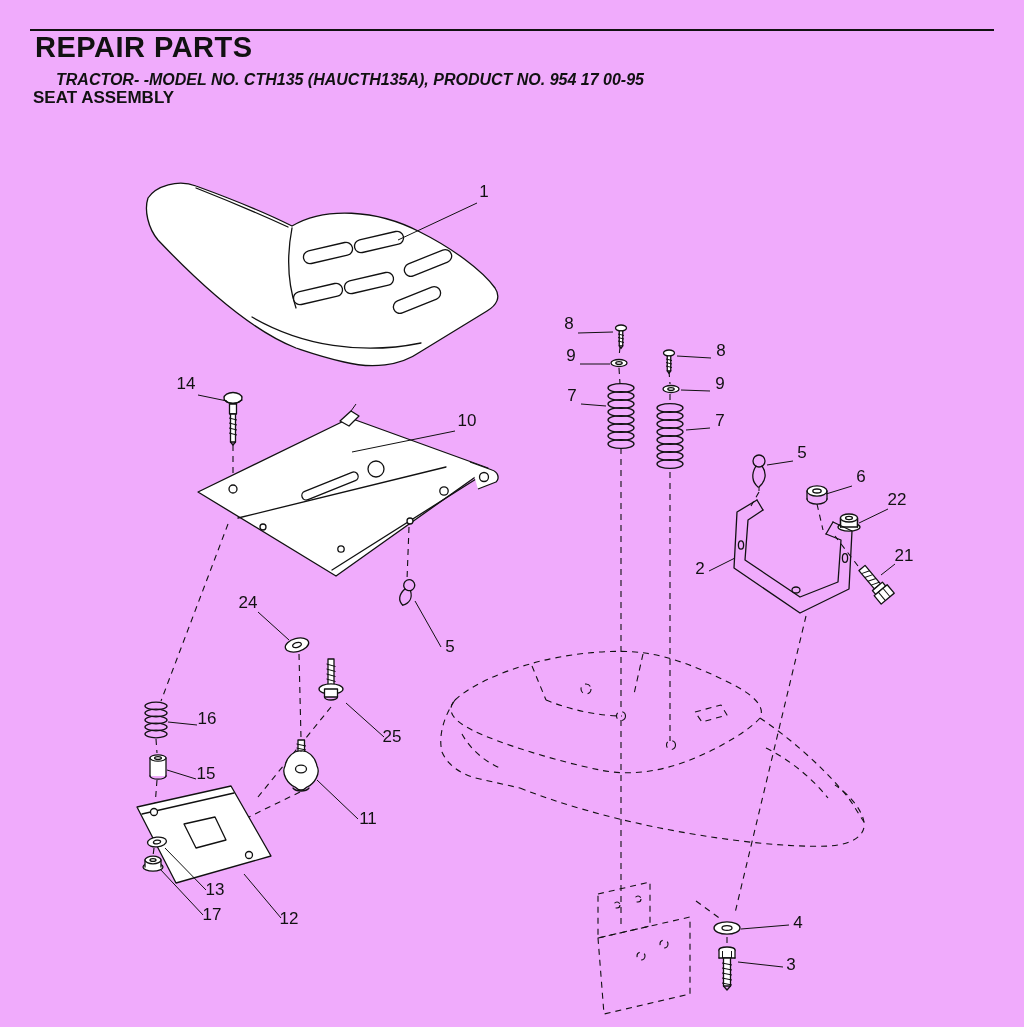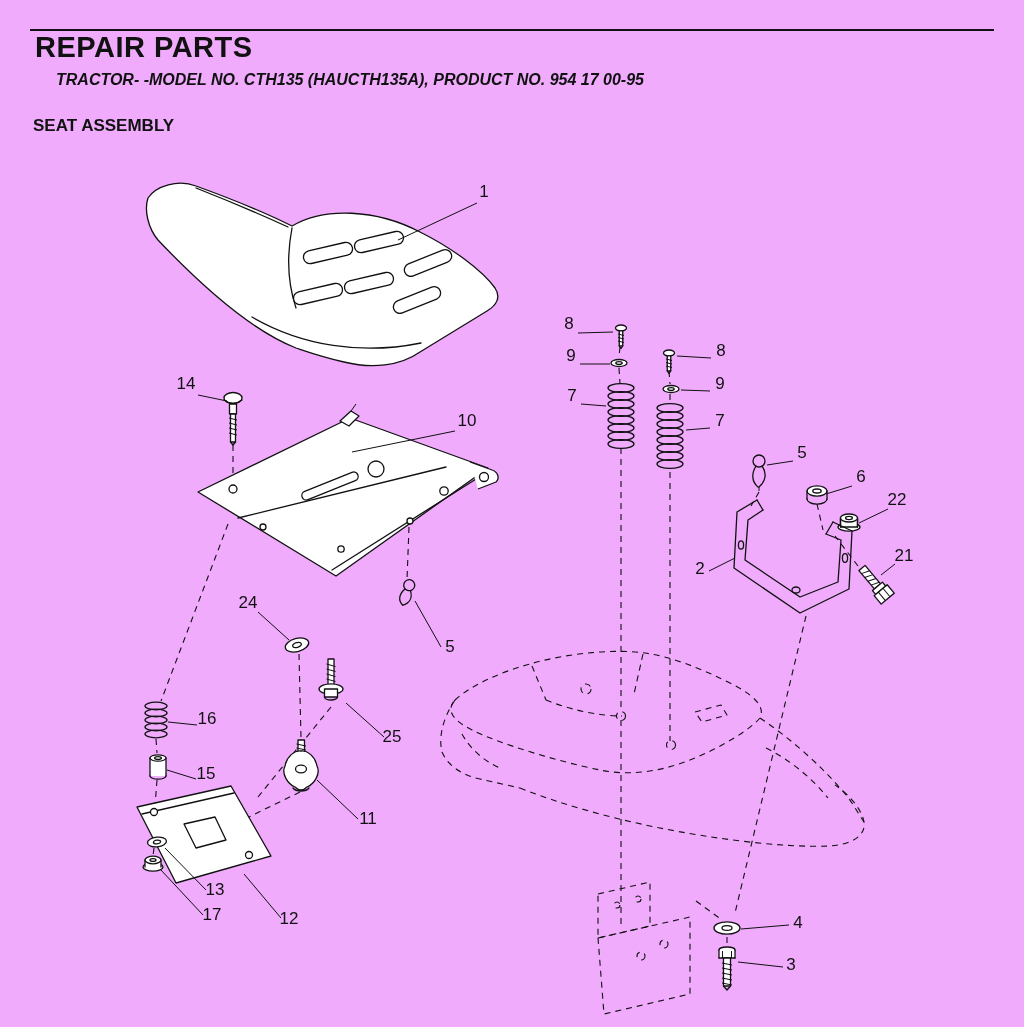--- a/index.html
+++ b/index.html
@@ -2,21 +2,21 @@
 <html><head>
 <meta charset="utf-8">
 <style>
   html,body{margin:0;padding:0;background:#ffffff;}
   #page{position:relative;width:1024px;height:1027px;background:#f0abfc;overflow:hidden;
         font-family:"Liberation Sans", sans-serif;color:#111;}
   #top-rule{position:absolute;left:30px;top:29px;width:964px;height:0;border-top:2px solid #111;}
   #hdr{position:absolute;left:0;top:0;width:100%;}
   .t1{position:absolute;left:35px;top:31px;font-size:29px;font-weight:bold;letter-spacing:.5px;}
   .t2{position:absolute;left:56px;top:71px;font-size:16px;font-weight:bold;font-style:italic;}
-  .t3{position:absolute;left:33px;top:116px;font-size:17px;font-weight:bold;}
+  .t3{position:absolute;left:33px;top:88px;font-size:17px;font-weight:bold;}
   svg{position:absolute;left:0;top:0;}
   .ln{fill:none;stroke:#111;stroke-width:1.3;stroke-linejoin:round;stroke-linecap:round;}
   .fw{fill:#fff;stroke:#111;stroke-width:1.3;stroke-linejoin:round;}
   .thin{fill:none;stroke:#111;stroke-width:1;}
   .dash{fill:none;stroke:#111;stroke-width:1.1;stroke-dasharray:6 5;stroke-linejoin:round;}
   .callout{font-family:"Liberation Sans",sans-serif;font-size:17px;fill:#111;text-anchor:middle;}
 </style>
 </head>
 <body>
 

